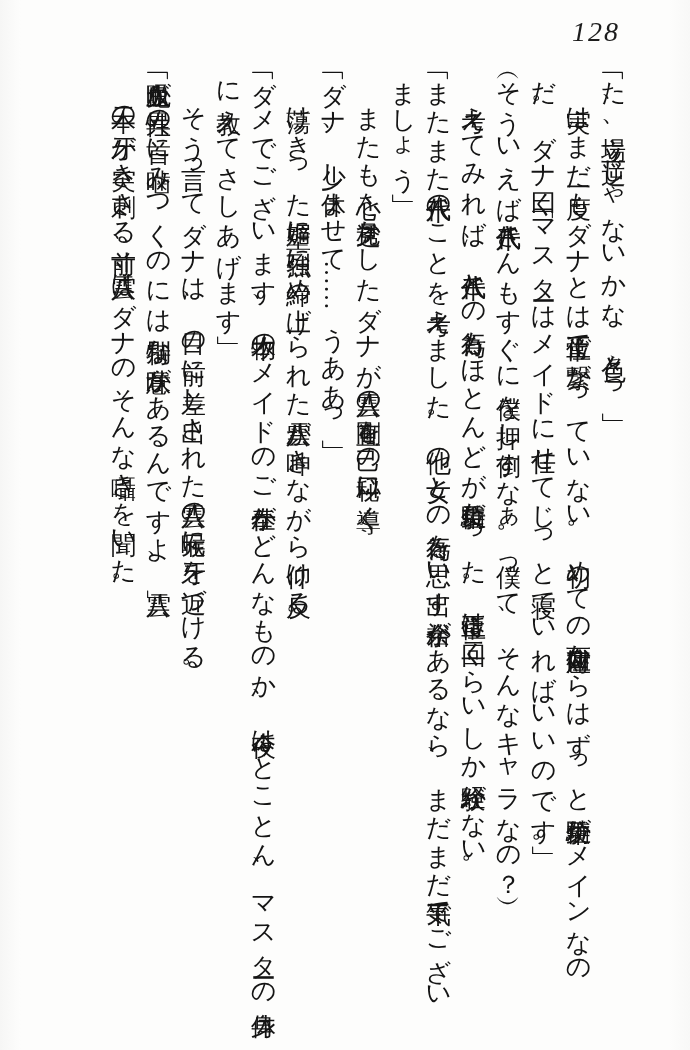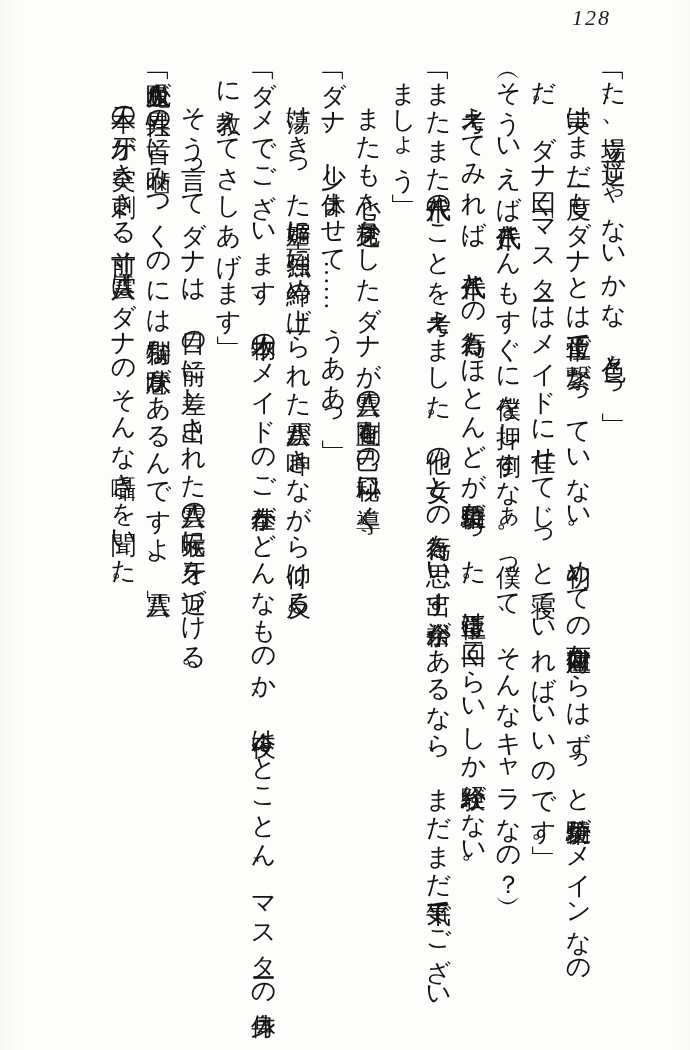--- a/index.html
+++ b/index.html
@@ -12,23 +12,23 @@
     font-family: "Liberation Serif", "DejaVu Serif", serif;
   }
   .page {
     position: relative;
     width: 690px;
     height: 1050px;
     background: linear-gradient(90deg, #f6f6f5 0%, #fdfdfc 3%, #fdfdfc 97%, #f8f8f7 100%);
   }
   .page-number {
     position: absolute;
-    top: 5px;
+    top: 16px;
     left: 572px;
-    font-size: 22px;
+    font-size: 28px;
     font-style: italic;
     letter-spacing: 2px;
     color: #1c1c1c;
   }
   .text-block {
     position: absolute;
     top: 64px;
     right: 59px;
     height: 950px;
     writing-mode: vertical-rl;

